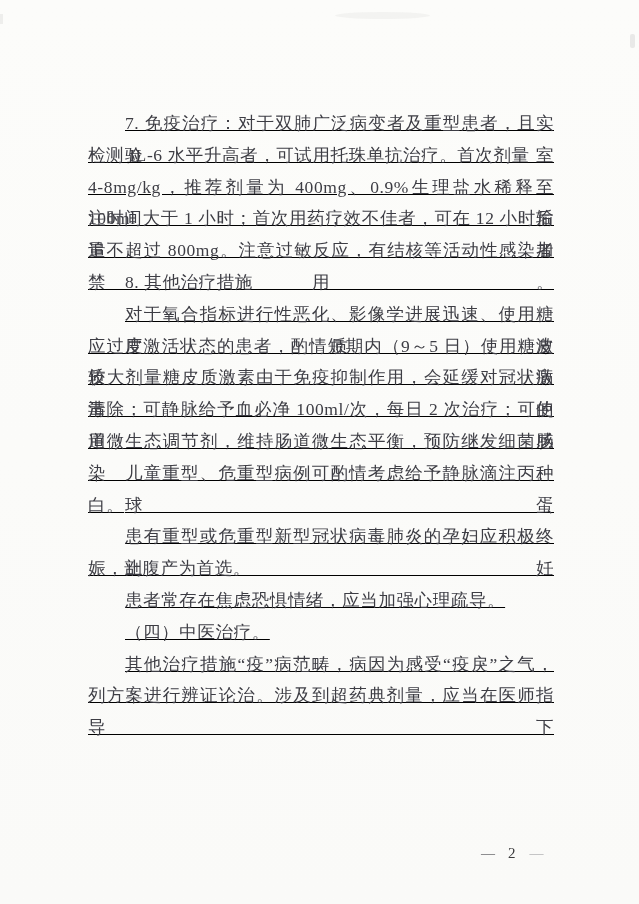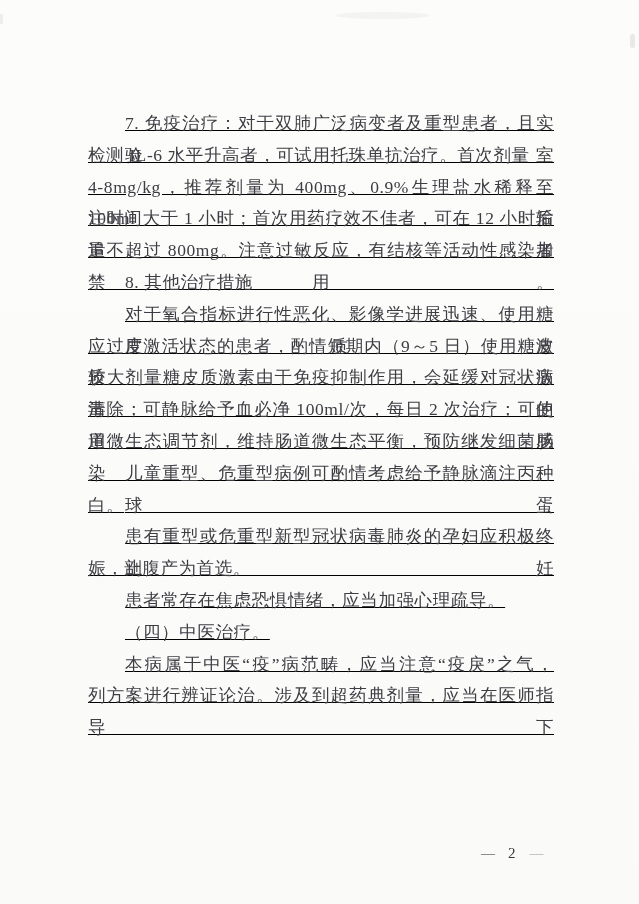--- a/index.html
+++ b/index.html
@@ -102,21 +102,21 @@
       <div class="line fill">应过度激活状态的患者，酌情短期内（9～5 日）使用糖皮质激</div>
       <div class="line fill">较大剂量糖皮质激素由于免疫抑制作用，会延缓对冠状病毒的</div>
       <div class="line fill">清除；可静脉给予血必净 100ml/次，每日 2 次治疗；可使用肠</div>
       <div class="line fill">道微生态调节剂，维持肠道微生态平衡，预防继发细菌感染。</div>
       <div class="line fill indent">儿童重型、危重型病例可酌情考虑给予静脉滴注丙种球蛋</div>
       <div class="line">白。</div>
       <div class="line fill indent">患有重型或危重型新型冠状病毒肺炎的孕妇应积极终止妊</div>
       <div class="line">娠，剖腹产为首选。</div>
       <div class="line indent">患者常存在焦虑恐惧情绪，应当加强心理疏导。</div>
       <div class="line indent">（四）中医治疗。</div>
-      <div class="line fill indent">本病属于中医“疫”病范畴，应当注意“疫戾”之气，</div>
+      <div class="line fill indent">其他治疗措施“疫”病范畴，病因为感受“疫戾”之气，</div>
       <div class="line fill">列方案进行辨证论治。涉及到超药典剂量，应当在医师指导下</div>
     </div>
 
   <div class="footer">
     <span class="dash-l">—</span>
     <span class="num">2</span>
     <span class="dash-r">—</span>
   </div>
 </div>
 

